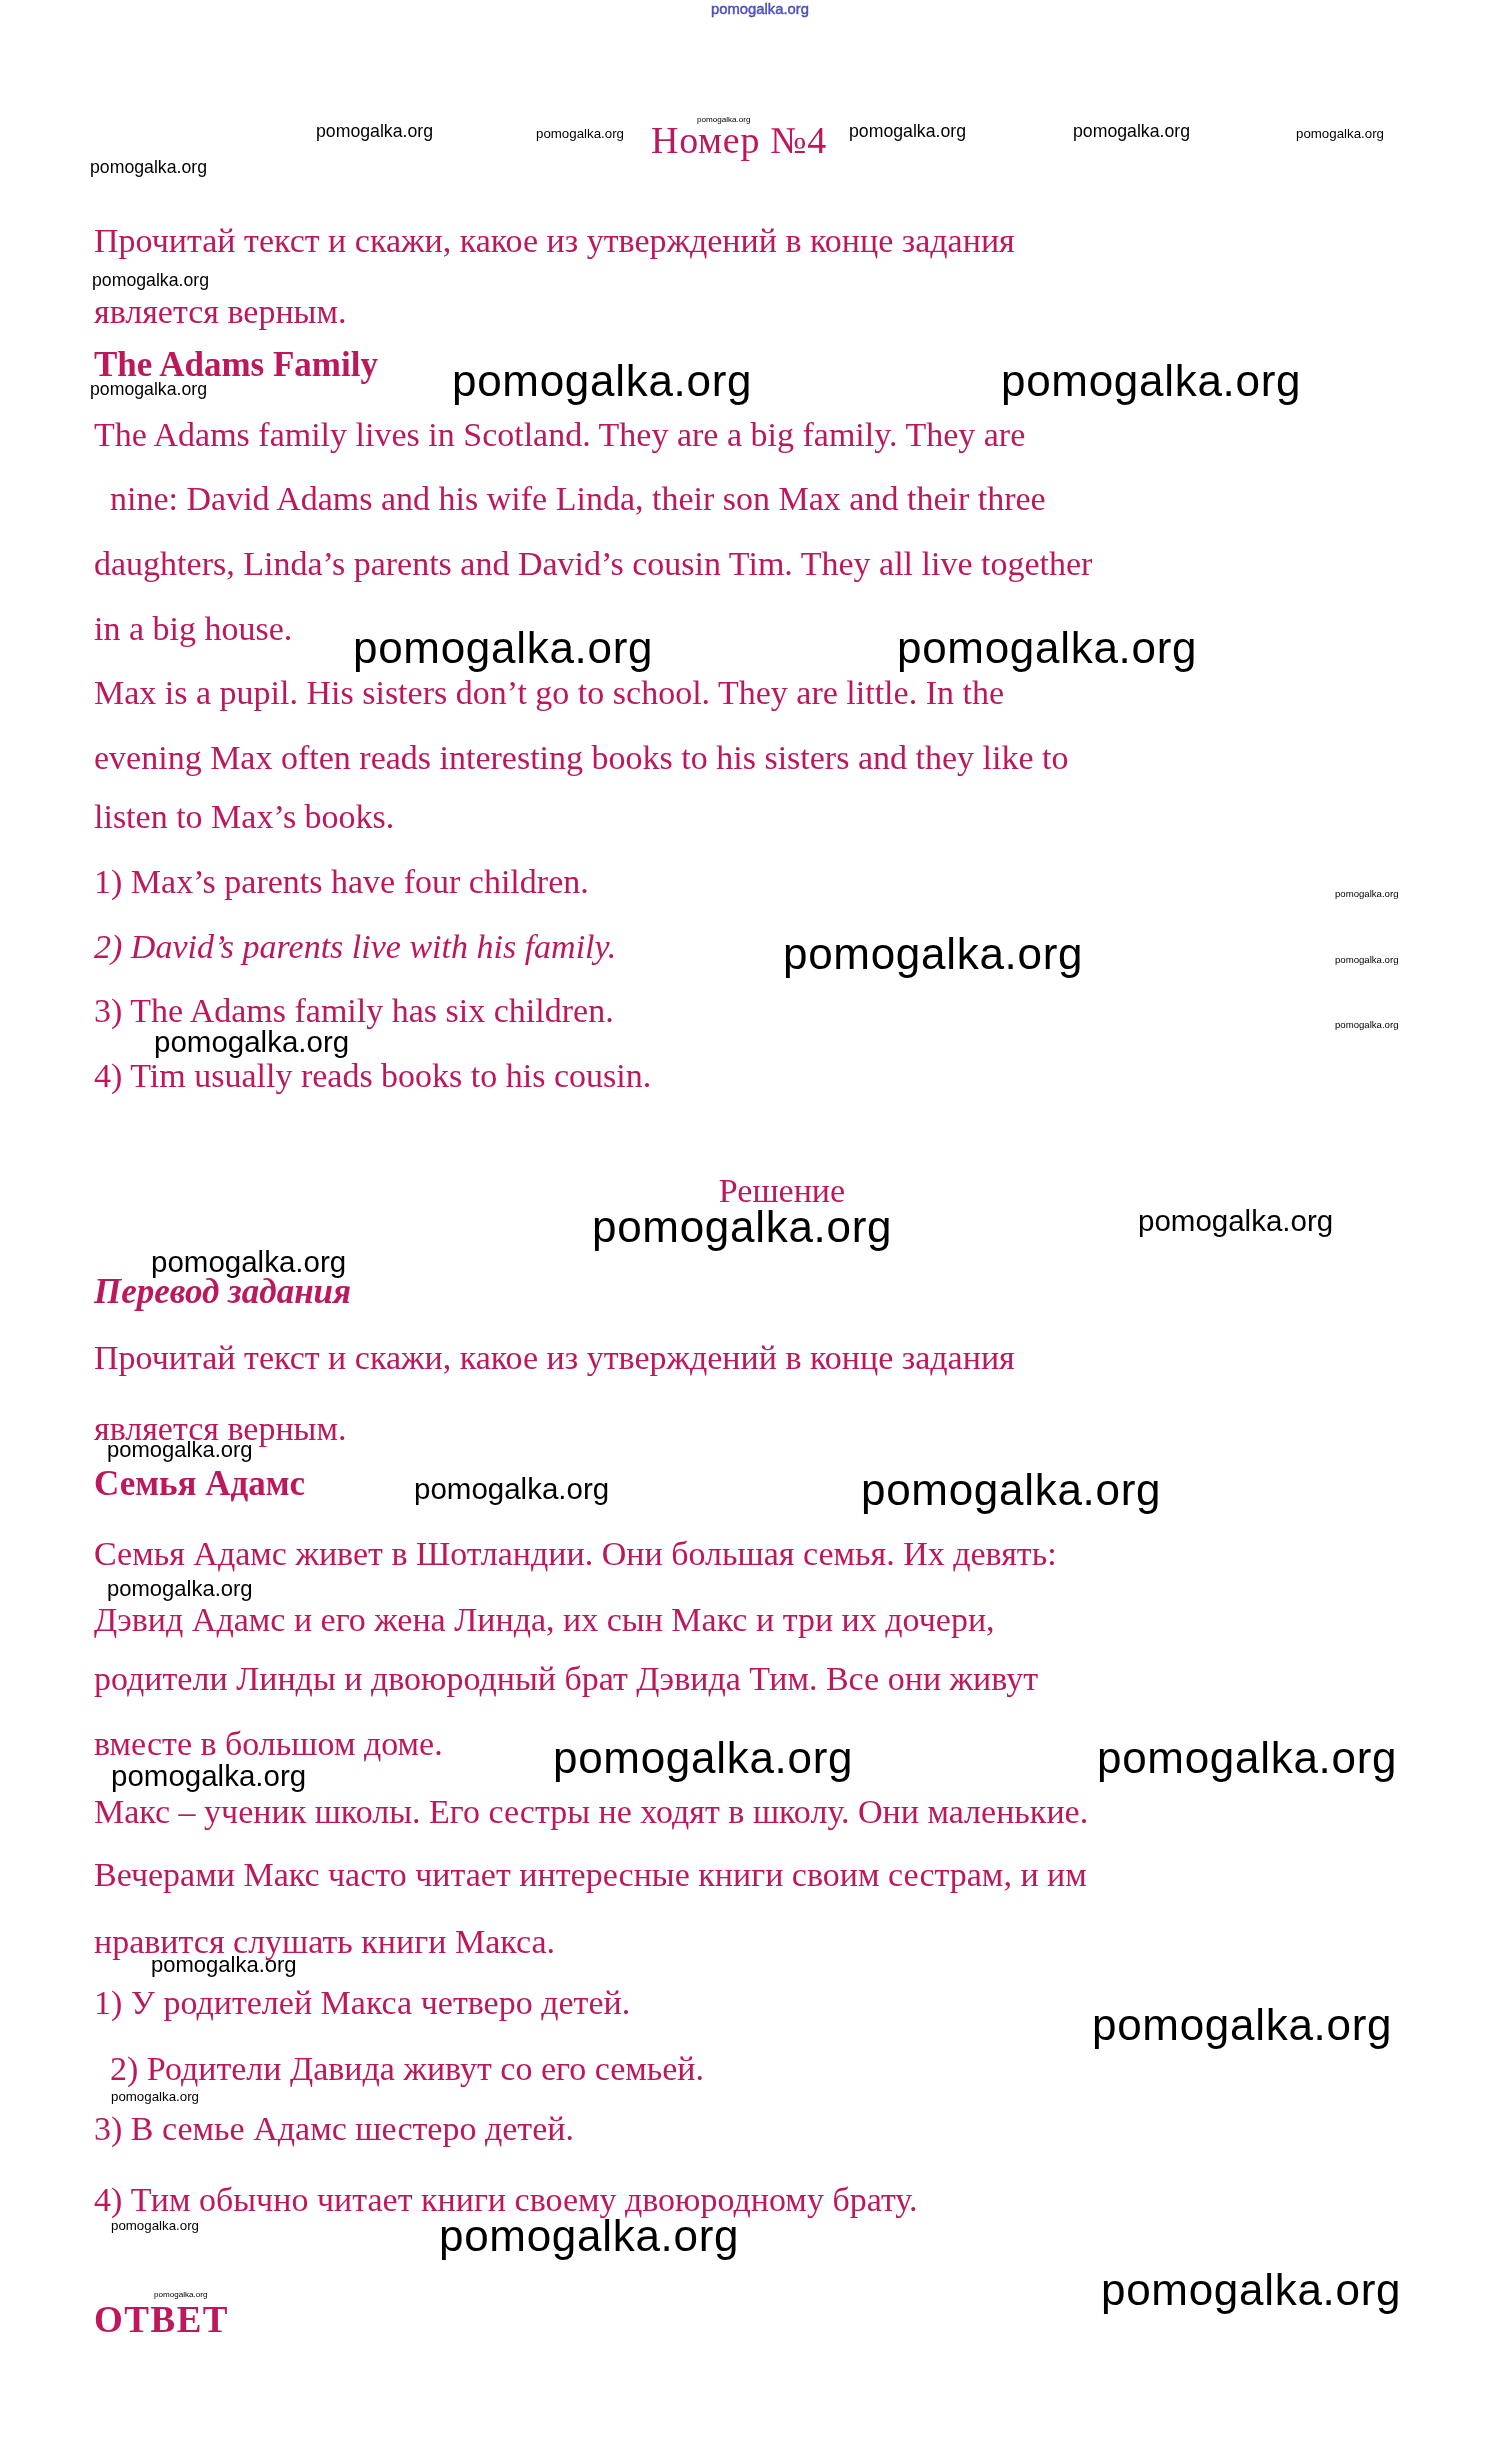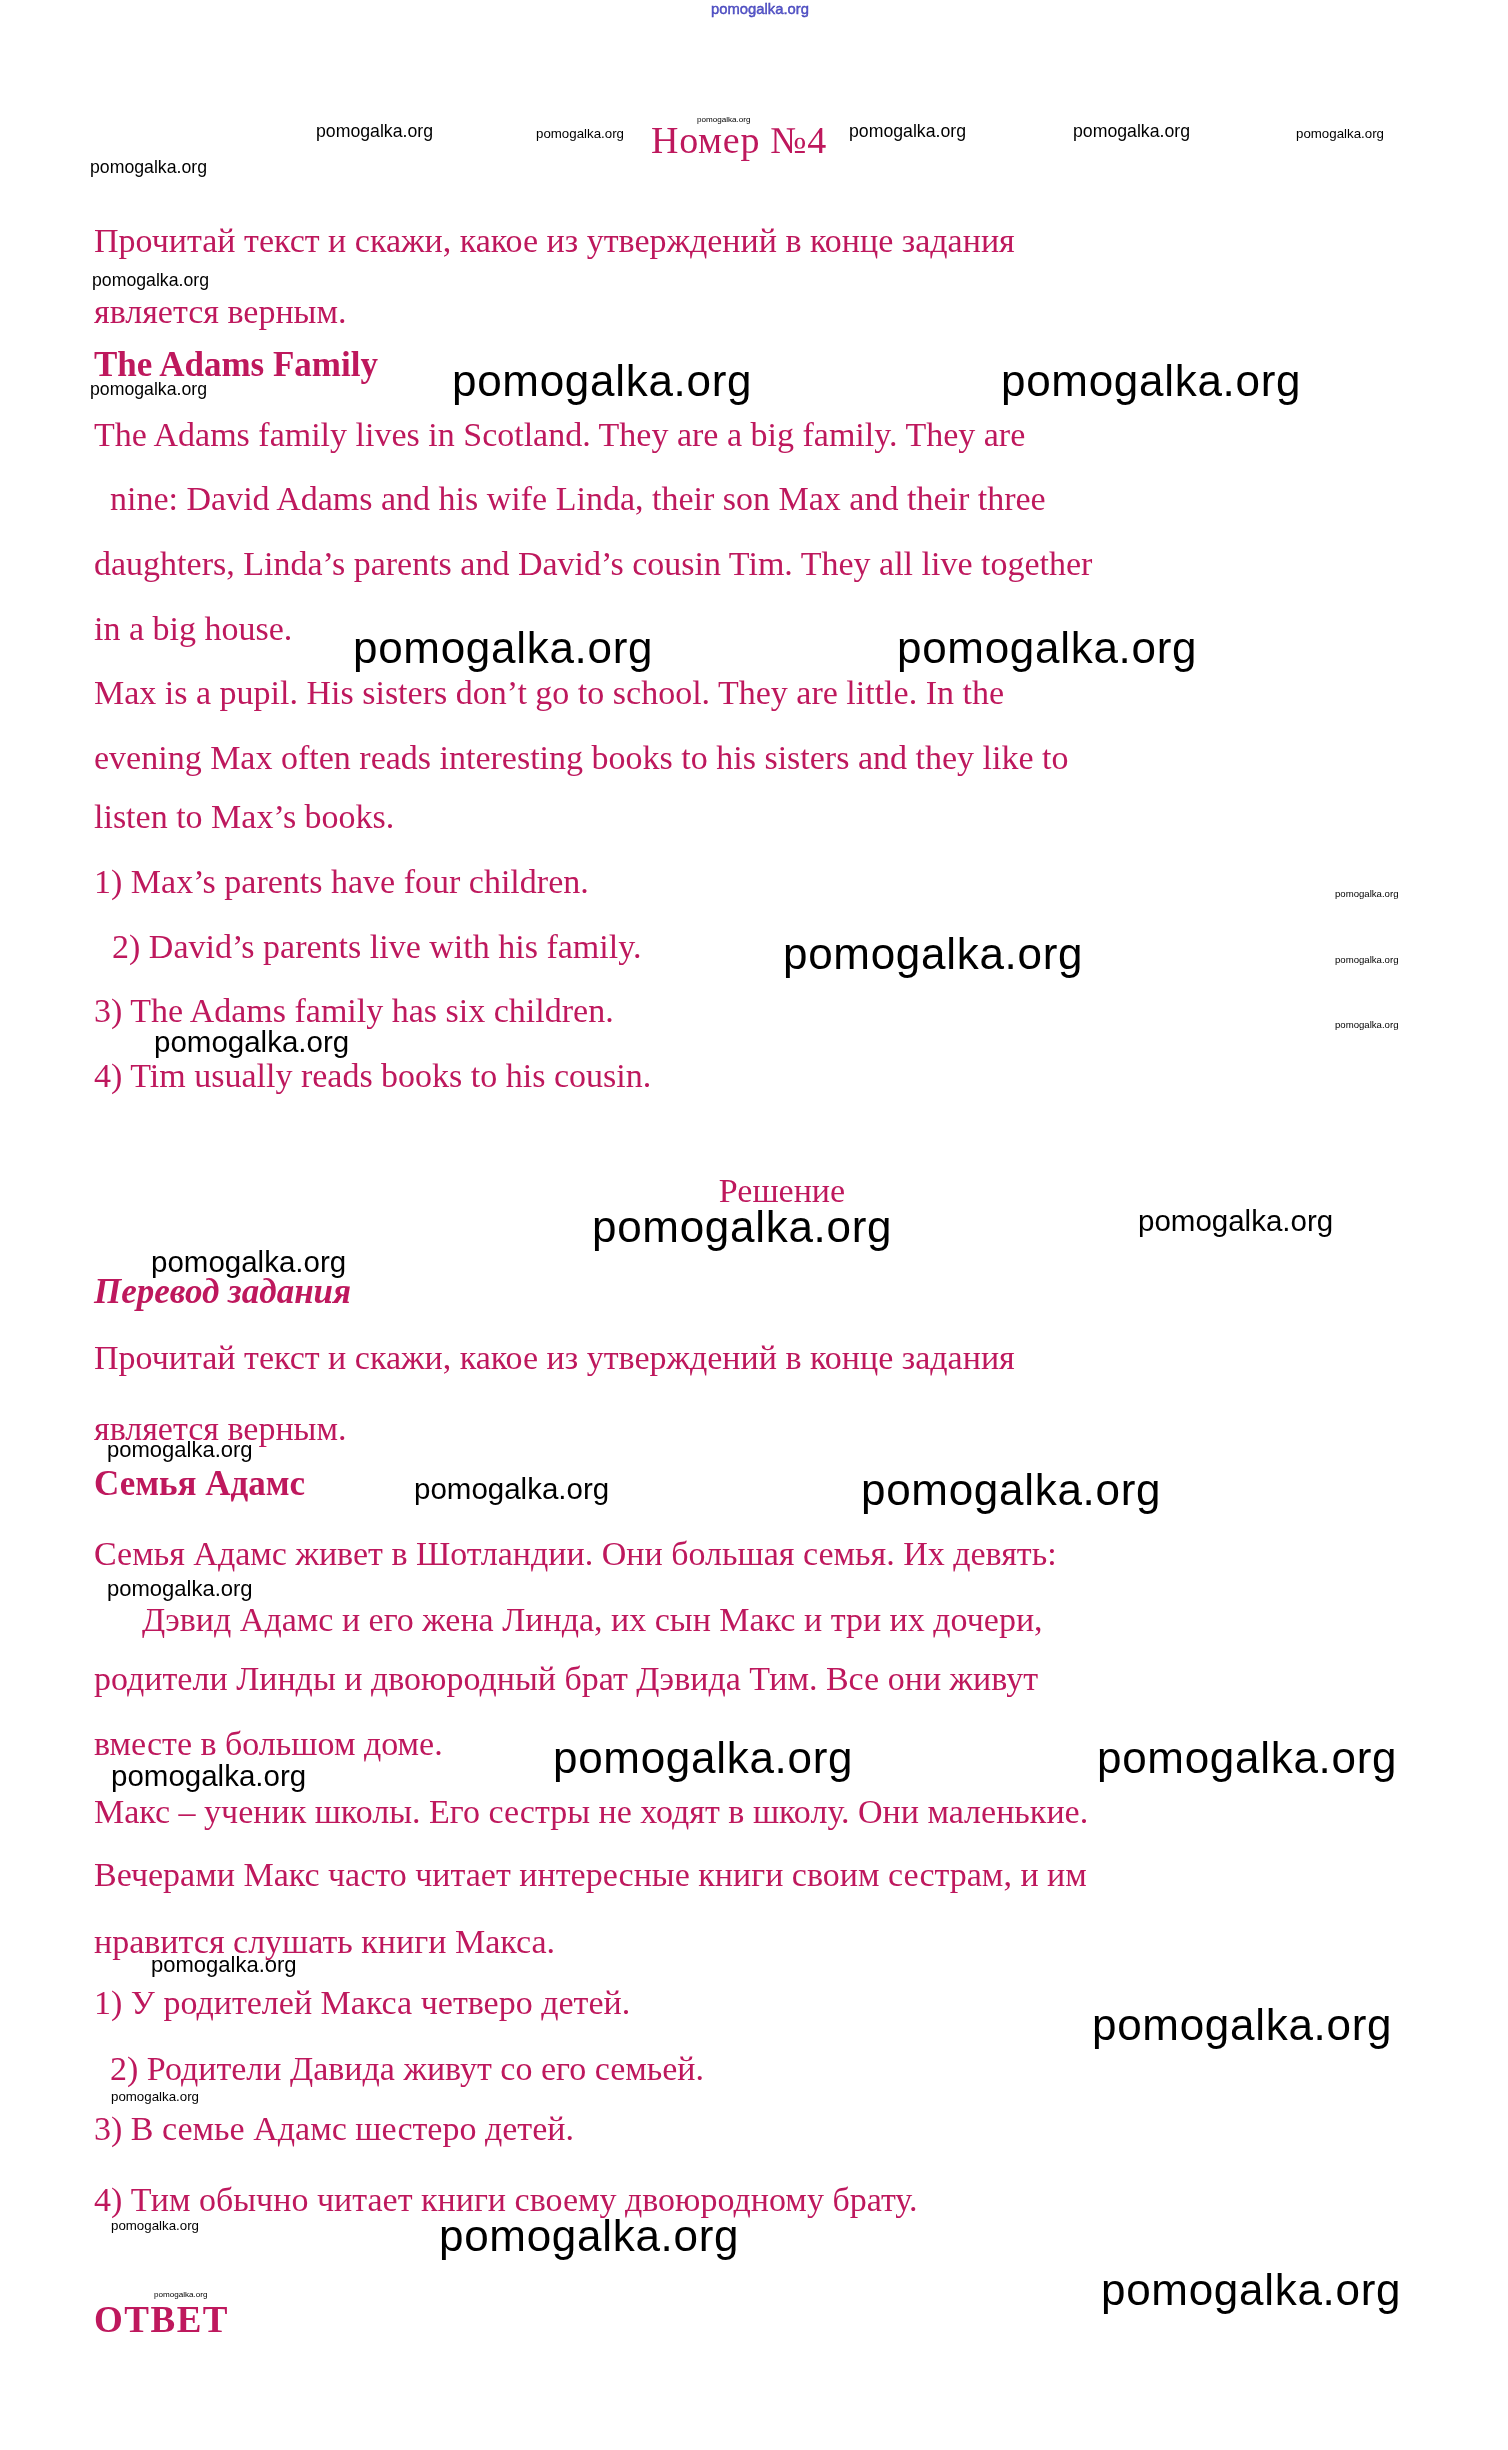--- a/index.html
+++ b/index.html
@@ -75,21 +75,21 @@
   <div class="line" style="left:94px; top:610px;">in a big house.</div>
   <span class="wm wm-xl" style="left:353px;  top:626px;">pomogalka.org</span>
   <span class="wm wm-xl" style="left:897px; top:626px;">pomogalka.org</span>
 
   <div class="line" style="left:94px; top:674px;text-align:center;">Max is a pupil. His sisters don’t go to school. They are little. In the</div>
   <div class="line" style="left:94px; top:739px;">evening Max often reads interesting books to his sisters and they like to</div>
   <div class="line" style="left:94px; top:798px;">listen to Max’s books.</div>
 
   <div class="line" style="left:94px; top:863px;">1) Max’s parents have four children.</div>
   <span class="wm wm-xxs" style="left:1335px; top:889px;">pomogalka.org</span>
-  <div class="line" style="left:112px; top:928px;">2) David’s parents live with his family.</div>
+  <div class="line" style="left:94px; top:928px;font-style:italic;">2) David’s parents live with his family.</div>
   <span class="wm wm-xl" style="left:783px; top:932px;">pomogalka.org</span>
   <span class="wm wm-xxs" style="left:1335px; top:955px;">pomogalka.org</span>
   <div class="line" style="left:94px; top:992px;">3) The Adams family has six children.</div>
   <span class="wm wm-lg" style="left:154px;  top:1027px;">pomogalka.org</span>
   <span class="wm wm-xxs" style="left:1335px; top:1020px;">pomogalka.org</span>
   <div class="line" style="left:94px; top:1057px;">4) Tim usually reads books to his cousin.</div>
 
   <div class="line centered" style="top:1172px;margin-left:28px;">Решение</div>
   <span class="wm wm-xl" style="left:592px;  top:1205px;">pomogalka.org</span>
   <span class="wm wm-lg" style="left:1138px; top:1206px;">pomogalka.org</span>
@@ -100,21 +100,21 @@
   <div class="line" style="left:94px; top:1339px;">Прочитай текст и скажи, какое из утверждений в конце задания</div>
   <div class="line" style="left:94px; top:1410px;">является верным.</div>
   <span class="wm wm-md" style="left:107px; top:1439px;">pomogalka.org</span>
 
   <div class="line h-bold" style="left:94px; top:1465px;">Семья Адамс</div>
   <span class="wm wm-lg" style="left:414px;  top:1474px;">pomogalka.org</span>
   <span class="wm wm-xl" style="left:861px; top:1468px;">pomogalka.org</span>
 
   <div class="line" style="left:94px; top:1535px;">Семья Адамс живет в Шотландии. Они большая семья. Их девять:</div>
   <span class="wm wm-md" style="left:107px; top:1578px;">pomogalka.org</span>
-  <div class="line" style="left:94px; top:1601px;margin-left:48px;">Дэвид Адамс и его жена Линда, их сын Макс и три их дочери,</div>
+  <div class="line" style="left:94px; top:1601px;">Дэвид Адамс и его жена Линда, их сын Макс и три их дочери,</div>
   <div class="line" style="left:94px; top:1660px;">родители Линды и двоюродный брат Дэвида Тим. Все они живут</div>
   <div class="line" style="left:94px; top:1725px;">вместе в большом доме.</div>
   <span class="wm wm-xl" style="left:553px;  top:1736px;">pomogalka.org</span>
   <span class="wm wm-xl" style="left:1097px; top:1736px;">pomogalka.org</span>
   <span class="wm wm-lg" style="left:111px;  top:1761px;">pomogalka.org</span>
 
   <div class="line" style="left:94px; top:1793px;">Макс – ученик школы. Его сестры не ходят в школу. Они маленькие.</div>
   <div class="line" style="left:94px; top:1856px;">Вечерами Макс часто читает интересные книги своим сестрам, и им</div>
   <div class="line" style="left:94px; top:1923px;">нравится слушать книги Макса.</div>
   <span class="wm wm-md" style="left:151px; top:1954px;">pomogalka.org</span>

